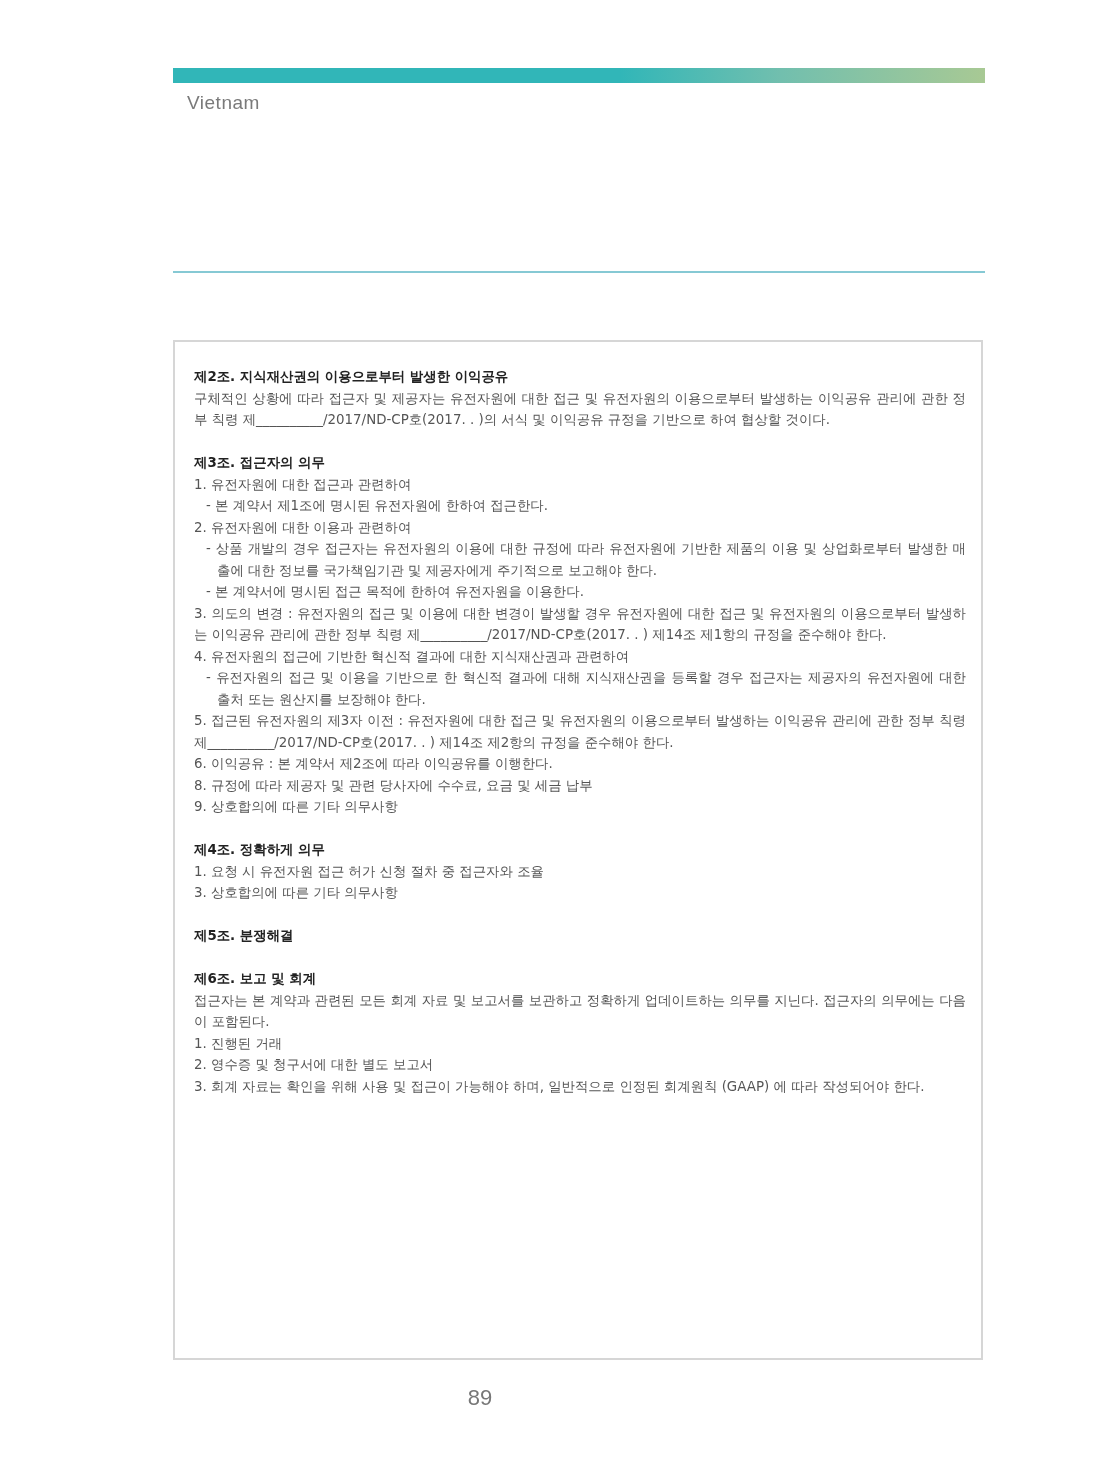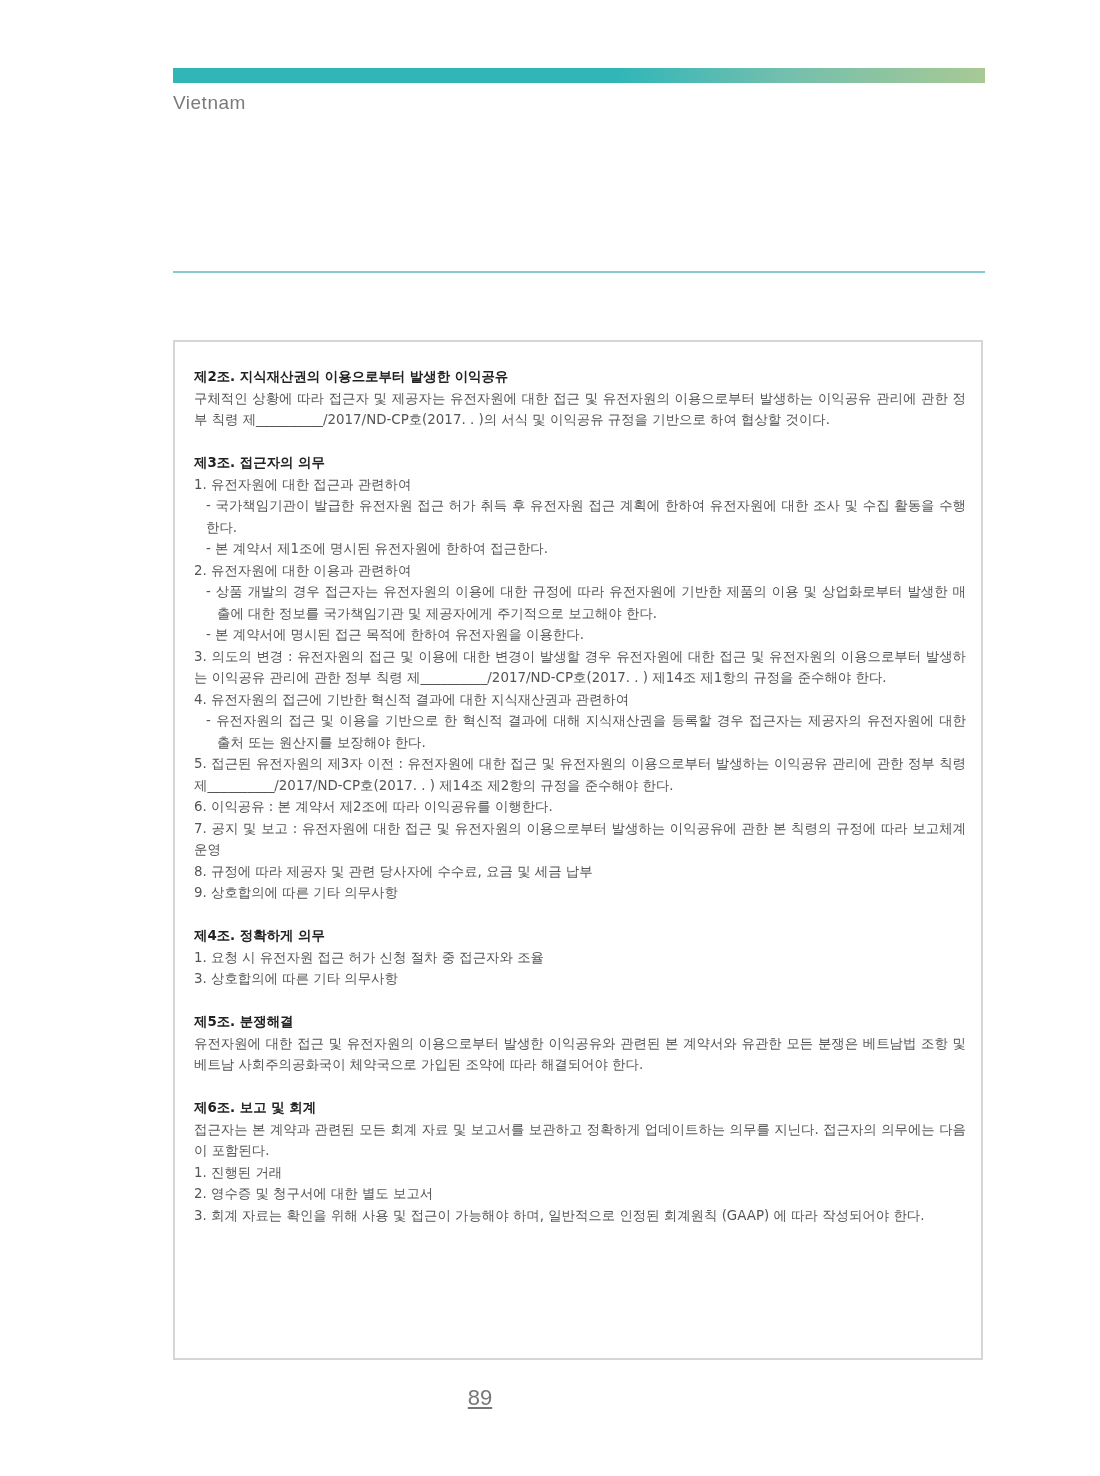--- a/index.html
+++ b/index.html
@@ -1,70 +1,67 @@
 <!DOCTYPE html>
 <html><head>
 <meta charset="utf-8">
 <style>
   html, body { margin: 0; padding: 0; background: #ffffff; }
   body { width: 1100px; height: 1476px; position: relative; font-family: "DejaVu Sans", sans-serif; color: #4a4a4a; }
   .top-bar { position: absolute; left: 173px; top: 68px; width: 812px; height: 15px;
     background: linear-gradient(90deg, #31b6b8 0%, #31b6b8 55%, #72bfae 75%, #a8c994 100%); }
-  .country { position: absolute; left: 173px; top: 92px; font-family: "Liberation Sans", sans-serif; font-size: 19px; color: #7a7a7a; letter-spacing: 0.5px; }
+  .country { position: absolute; left: 187px; top: 92px; font-family: "Liberation Sans", sans-serif; font-size: 19px; color: #7a7a7a; letter-spacing: 0.5px; }
   .rule { position: absolute; left: 173px; top: 271px; width: 812px; height: 2px; background: #86c9d4; }
   .box { position: absolute; left: 173px; top: 340px; width: 810px; height: 1020px; border: 2px solid #d6d6d6; box-sizing: border-box; }
   .content { position: absolute; left: 194px; top: 366px; width: 772px; font-size: 13.4px; line-height: 21.5px; color: #555; }
   .article { margin-bottom: 21.5px; }
   .article:last-child { margin-bottom: 0; margin-top: 16px; }
   .article-title { font-weight: bold; color: #222; }
   .para { text-align: justify; }
   .item { }
   .sub { padding-left: 12px; text-indent: 0; }
   .sub-hang { padding-left: 23px; text-indent: -11px; }
-  .page-num { position: absolute; left: 0; width: 960px; top: 1385px; text-align: center; font-family: "Liberation Sans", sans-serif; font-size: 22px; color: #777; text-decoration: underline; }
+  .page-num { position: absolute; left: 0; width: 960px; top: 1385px; text-align: center; font-family: "Liberation Sans", sans-serif; font-size: 22px; color: #777; }
 </style>
 </head>
 <body>
 
 <div class="top-bar"></div>
 <div class="country">Vietnam</div>
 <div class="rule"></div>
 
 <div class="box"></div>
 
 <div class="content" id="content">
     <div class="article">
       <div class="article-title">제2조. 지식재산권의 이용으로부터 발생한 이익공유</div>
       <div class="para para">구체적인 상황에 따라 접근자 및 제공자는 유전자원에 대한 접근 및 유전자원의 이용으로부터 발생하는 이익공유 관리에 관한 정부 칙령 제__________/2017/ND-CP호(2017.   .   )의 서식 및 이익공유 규정을 기반으로 하여 협상할 것이다.</div>
     </div>
     <div class="article">
       <div class="article-title">제3조. 접근자의 의무</div>
       <div class="para item">1. 유전자원에 대한 접근과 관련하여</div>
-      <div class="para sub">- 국가책임기관이 발급한 유전자원 접근 허가 취득 후 유전자원 접근 계획에 한하여 유전자원에 대한 조사 및 수집 활동을 수행한다.</div>
       <div class="para sub">- 본 계약서 제1조에 명시된 유전자원에 한하여 접근한다.</div>
       <div class="para item">2. 유전자원에 대한 이용과 관련하여</div>
       <div class="para sub-hang">- 상품 개발의 경우 접근자는 유전자원의 이용에 대한 규정에 따라 유전자원에 기반한 제품의 이용 및 상업화로부터 발생한 매출에 대한 정보를 국가책임기관 및 제공자에게 주기적으로 보고해야 한다.</div>
       <div class="para sub">- 본 계약서에 명시된 접근 목적에 한하여 유전자원을 이용한다.</div>
       <div class="para item">3. 의도의 변경 : 유전자원의 접근 및 이용에 대한 변경이 발생할 경우 유전자원에 대한 접근 및 유전자원의 이용으로부터 발생하는 이익공유 관리에 관한 정부 칙령 제__________/2017/ND-CP호(2017.   .   ) 제14조 제1항의 규정을 준수해야 한다.</div>
       <div class="para item">4. 유전자원의 접근에 기반한 혁신적 결과에 대한 지식재산권과 관련하여</div>
       <div class="para sub-hang">- 유전자원의 접근 및 이용을 기반으로 한 혁신적 결과에 대해 지식재산권을 등록할 경우 접근자는 제공자의 유전자원에 대한 출처 또는 원산지를 보장해야 한다.</div>
       <div class="para item">5. 접근된 유전자원의 제3자 이전 : 유전자원에 대한 접근 및 유전자원의 이용으로부터 발생하는 이익공유 관리에 관한 정부 칙령 제__________/2017/ND-CP호(2017.   .   ) 제14조 제2항의 규정을 준수해야 한다.</div>
       <div class="para item">6. 이익공유 : 본 계약서 제2조에 따라 이익공유를 이행한다.</div>
-      <div class="para item">7. 공지 및 보고 : 유전자원에 대한 접근 및 유전자원의 이용으로부터 발생하는 이익공유에 관한 본 칙령의 규정에 따라 보고체계 운영</div>
       <div class="para item">8. 규정에 따라 제공자 및 관련 당사자에 수수료, 요금 및 세금 납부</div>
       <div class="para item">9. 상호합의에 따른 기타 의무사항</div>
     </div>
     <div class="article">
       <div class="article-title">제4조. 정확하게 의무</div>
       <div class="para item">1. 요청 시 유전자원 접근 허가 신청 절차 중 접근자와 조율</div>
       <div class="para item">3. 상호합의에 따른 기타 의무사항</div>
     </div>
     <div class="article">
       <div class="article-title">제5조. 분쟁해결</div>
-      <div class="para para">유전자원에 대한 접근 및 유전자원의 이용으로부터 발생한 이익공유와 관련된 본 계약서와 유관한 모든 분쟁은 베트남법 조항 및 베트남 사회주의공화국이 체약국으로 가입된 조약에 따라 해결되어야 한다.</div>
     </div>
     <div class="article">
       <div class="article-title">제6조. 보고 및 회계</div>
       <div class="para para">접근자는 본 계약과 관련된 모든 회계 자료 및 보고서를 보관하고 정확하게 업데이트하는 의무를 지닌다. 접근자의 의무에는 다음이 포함된다.</div>
       <div class="para item">1. 진행된 거래</div>
       <div class="para item">2. 영수증 및 청구서에 대한 별도 보고서</div>
       <div class="para item">3. 회계 자료는 확인을 위해 사용 및 접근이 가능해야 하며, 일반적으로 인정된 회계원칙 (GAAP) 에 따라 작성되어야 한다.</div>
     </div>
   </div>
 

